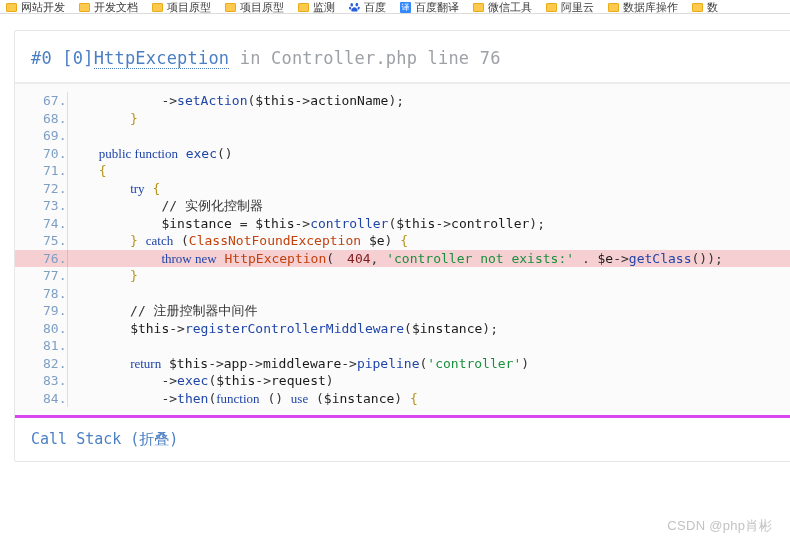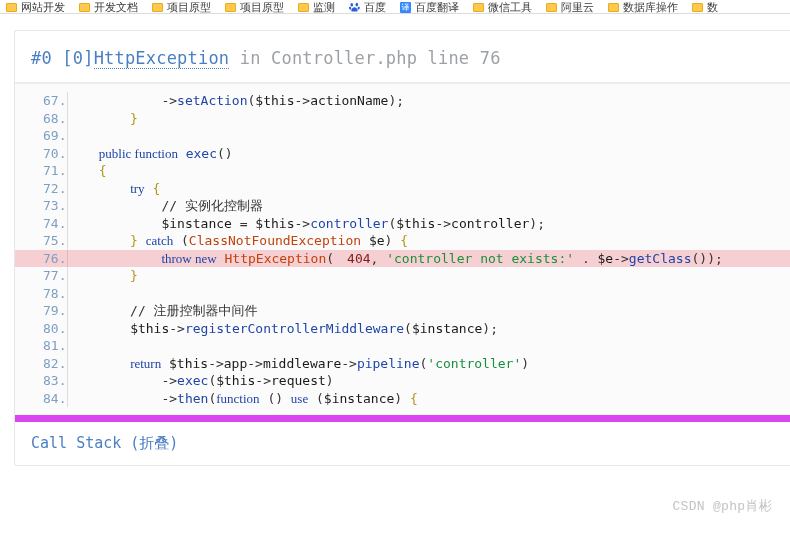--- a/index.html
+++ b/index.html
@@ -169,38 +169,38 @@
   .t-com  { color: #a6462b; margin-left: 12px; }
   .t-cls  { color: #c2410c; }
   .t-num  { color: #7f1d1d; margin-left: 13px; }
   .t-pun  { color: #333333; }
   .t-brc  { color: #b5941f; }
   .t-def  { color: #333333; }
 
   
   .exc-foot {
     padding: 12px 9px 12px 16px;
-    border-top: 7px solid #d946ef;
+    border-top: 3px solid #d946ef;
     background: #ffffff;
   }
   .callstack-link {
     font-family: "DejaVu Sans Mono", "Liberation Mono", monospace;
     font-size: 15px;
     color: #4b7fc4;
     cursor: pointer;
     display: inline-block;
   }
 
   .watermark {
     position: absolute;
     right: 18px;
-    bottom: 26px;
+    bottom: 6px;
     font-size: 13px;
     color: #c3c3c3;
-    font-family: Liberation Mono, monospace;
+    font-family: Liberation Sans, sans-serif;
     letter-spacing: 0.3px;
     pointer-events: none;
   }
 </style>
 </head>
 <body>
 
 <div class="bookmark-bar">
   <div class="bm-item">
     <span class="ico-folder"></span>

